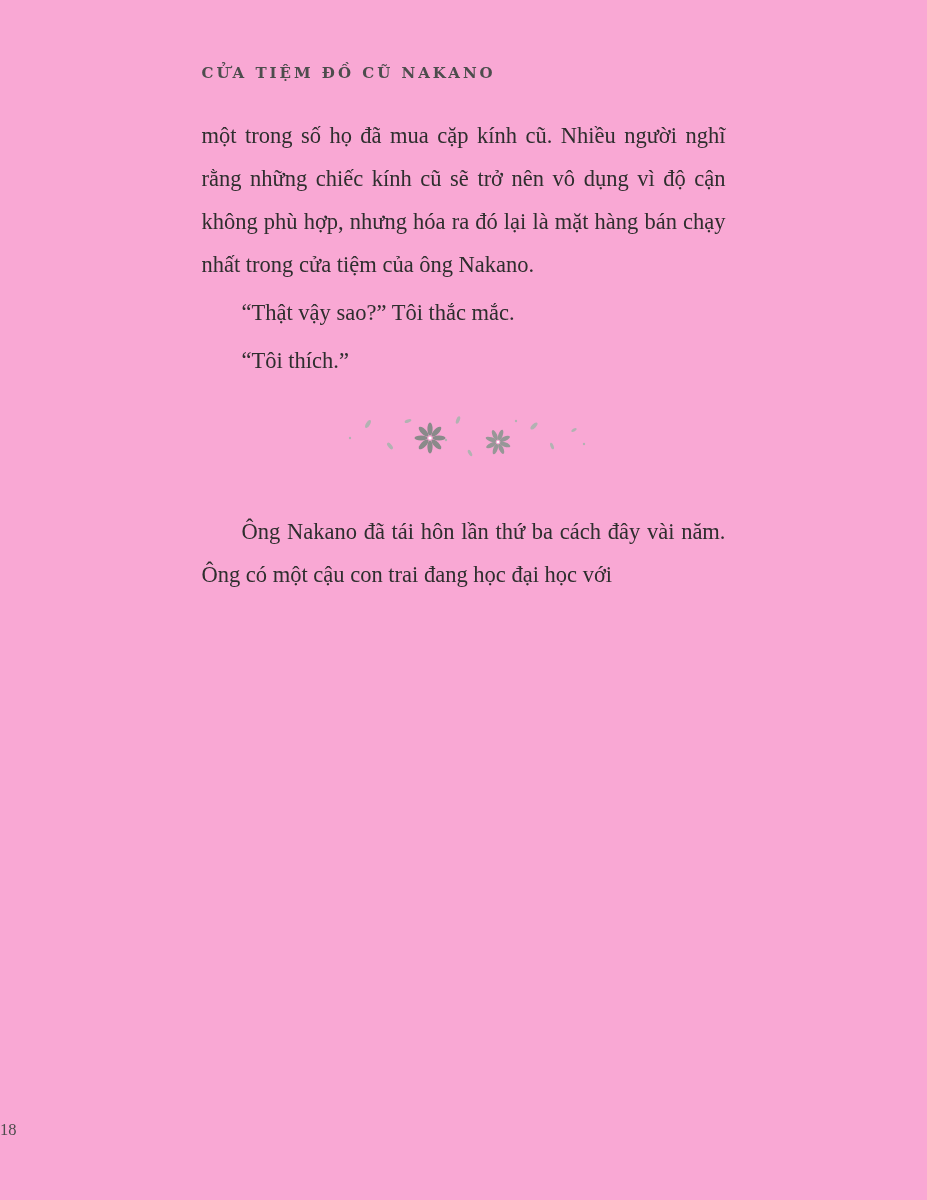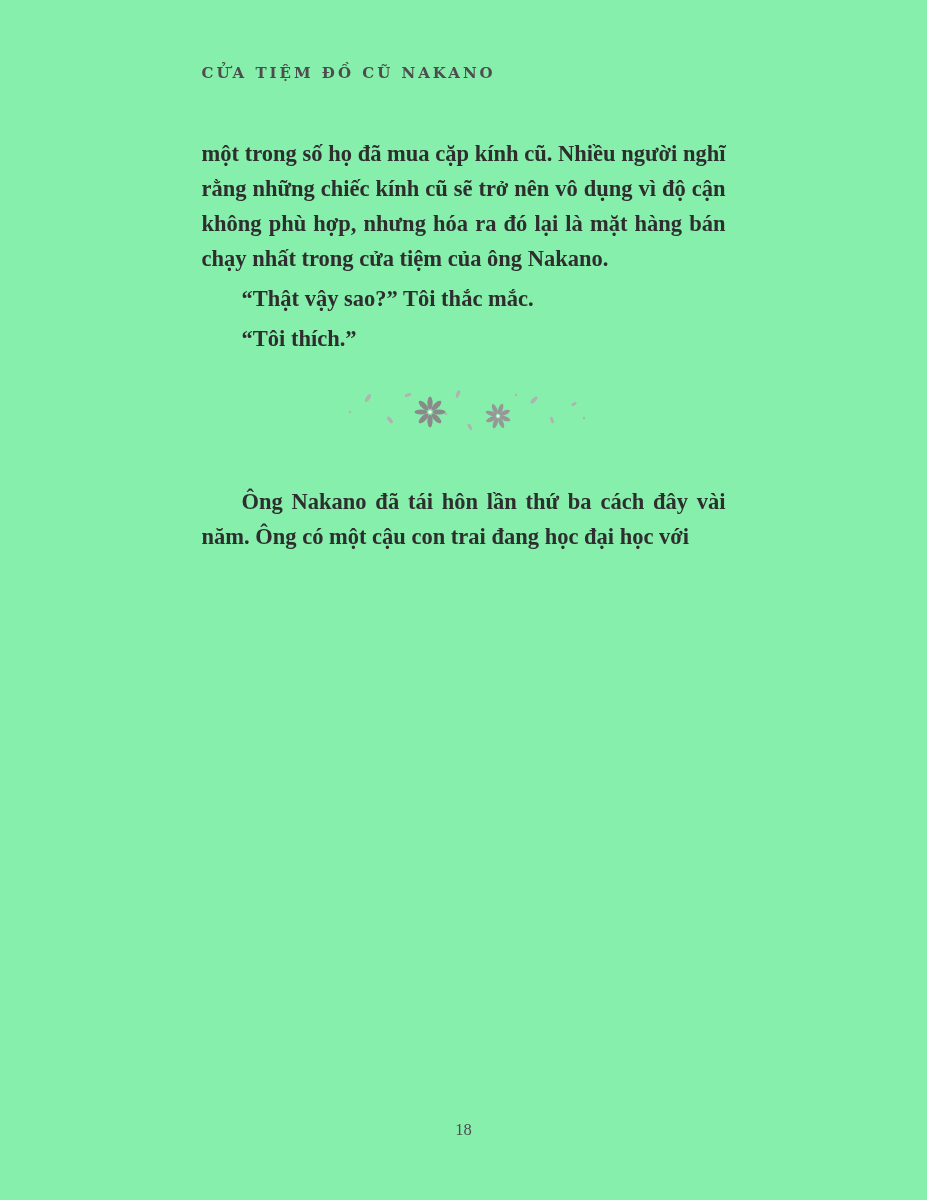--- a/index.html
+++ b/index.html
@@ -2,61 +2,60 @@
 <html><head>
 <meta charset="utf-8">
 <style>
   * { box-sizing: border-box; }
   html, body { margin: 0; padding: 0; background: #ffffff; }
   .page {
     position: relative;
     width: 927px;
     height: 1200px;
     margin: 0 auto;
-    background: #86efac;
+    background: #f9a8d4;
     font-family: "Liberation Serif", serif;
     color: #2e2e2e;
     overflow: hidden;
   }
   .running-header {
     width: 524px;
     margin: 0 auto;
     padding-top: 64px;
     font-family: "DejaVu Serif", serif;
     font-weight: bold;
     font-size: 15px;
     letter-spacing: 3px;
     color: #4d4d4d;
     text-align: left;
   }
   .content {
     width: 524px;
-    margin: 54px auto 0;
+    margin: 32px auto 0;
     font-size: 22.5px;
-    line-height: 35px;
+    line-height: 43px;
     text-align: justify;
-    font-weight: bold;
   }
   .content p {
     margin: 0 0 5px 0;
   }
   .content p.indent {
     text-indent: 40px;
   }
   .ornament {
     text-align: center;
     margin: 28px 0 44px 0;
     line-height: 0;
   }
   .footer {
     position: absolute;
     left: 0;
     right: 0;
     bottom: 60px;
-    text-align: center;
+    text-align: left;
     font-size: 16.5px;
     color: #4d4d4d;
   }
 </style>
 </head>
 <body>
 
 <div class="page">
 
   <div class="running-header">CỬA TIỆM ĐỒ CŨ NAKANO</div>

